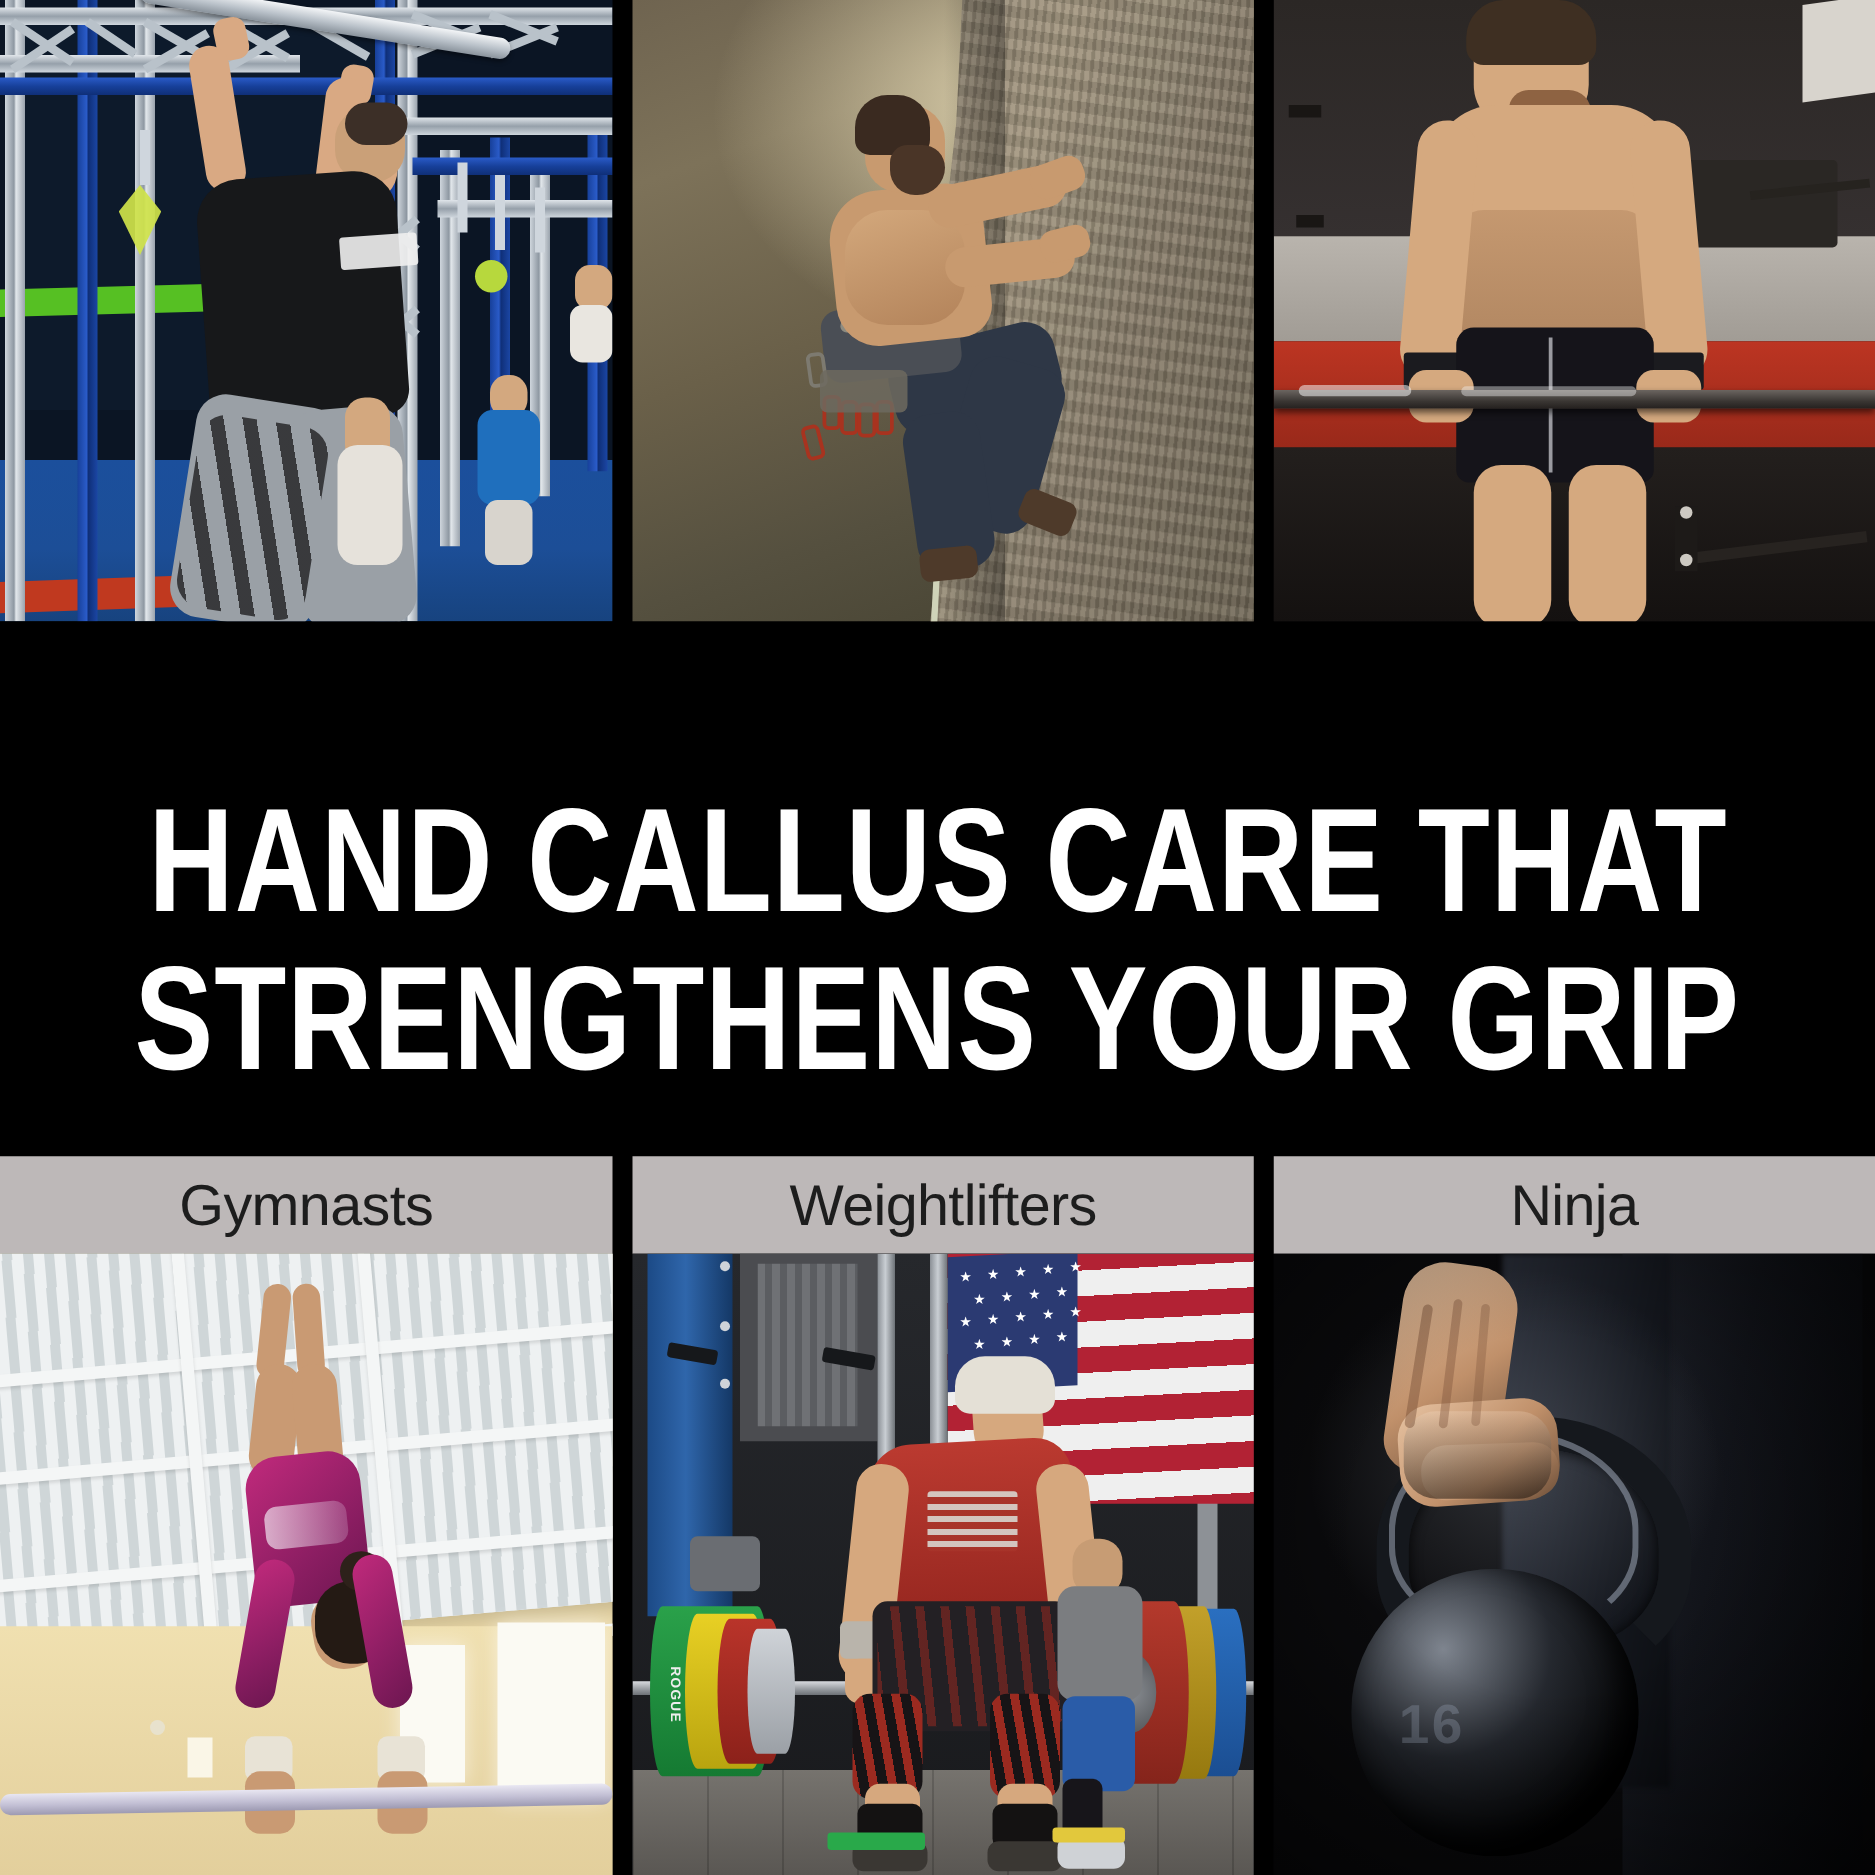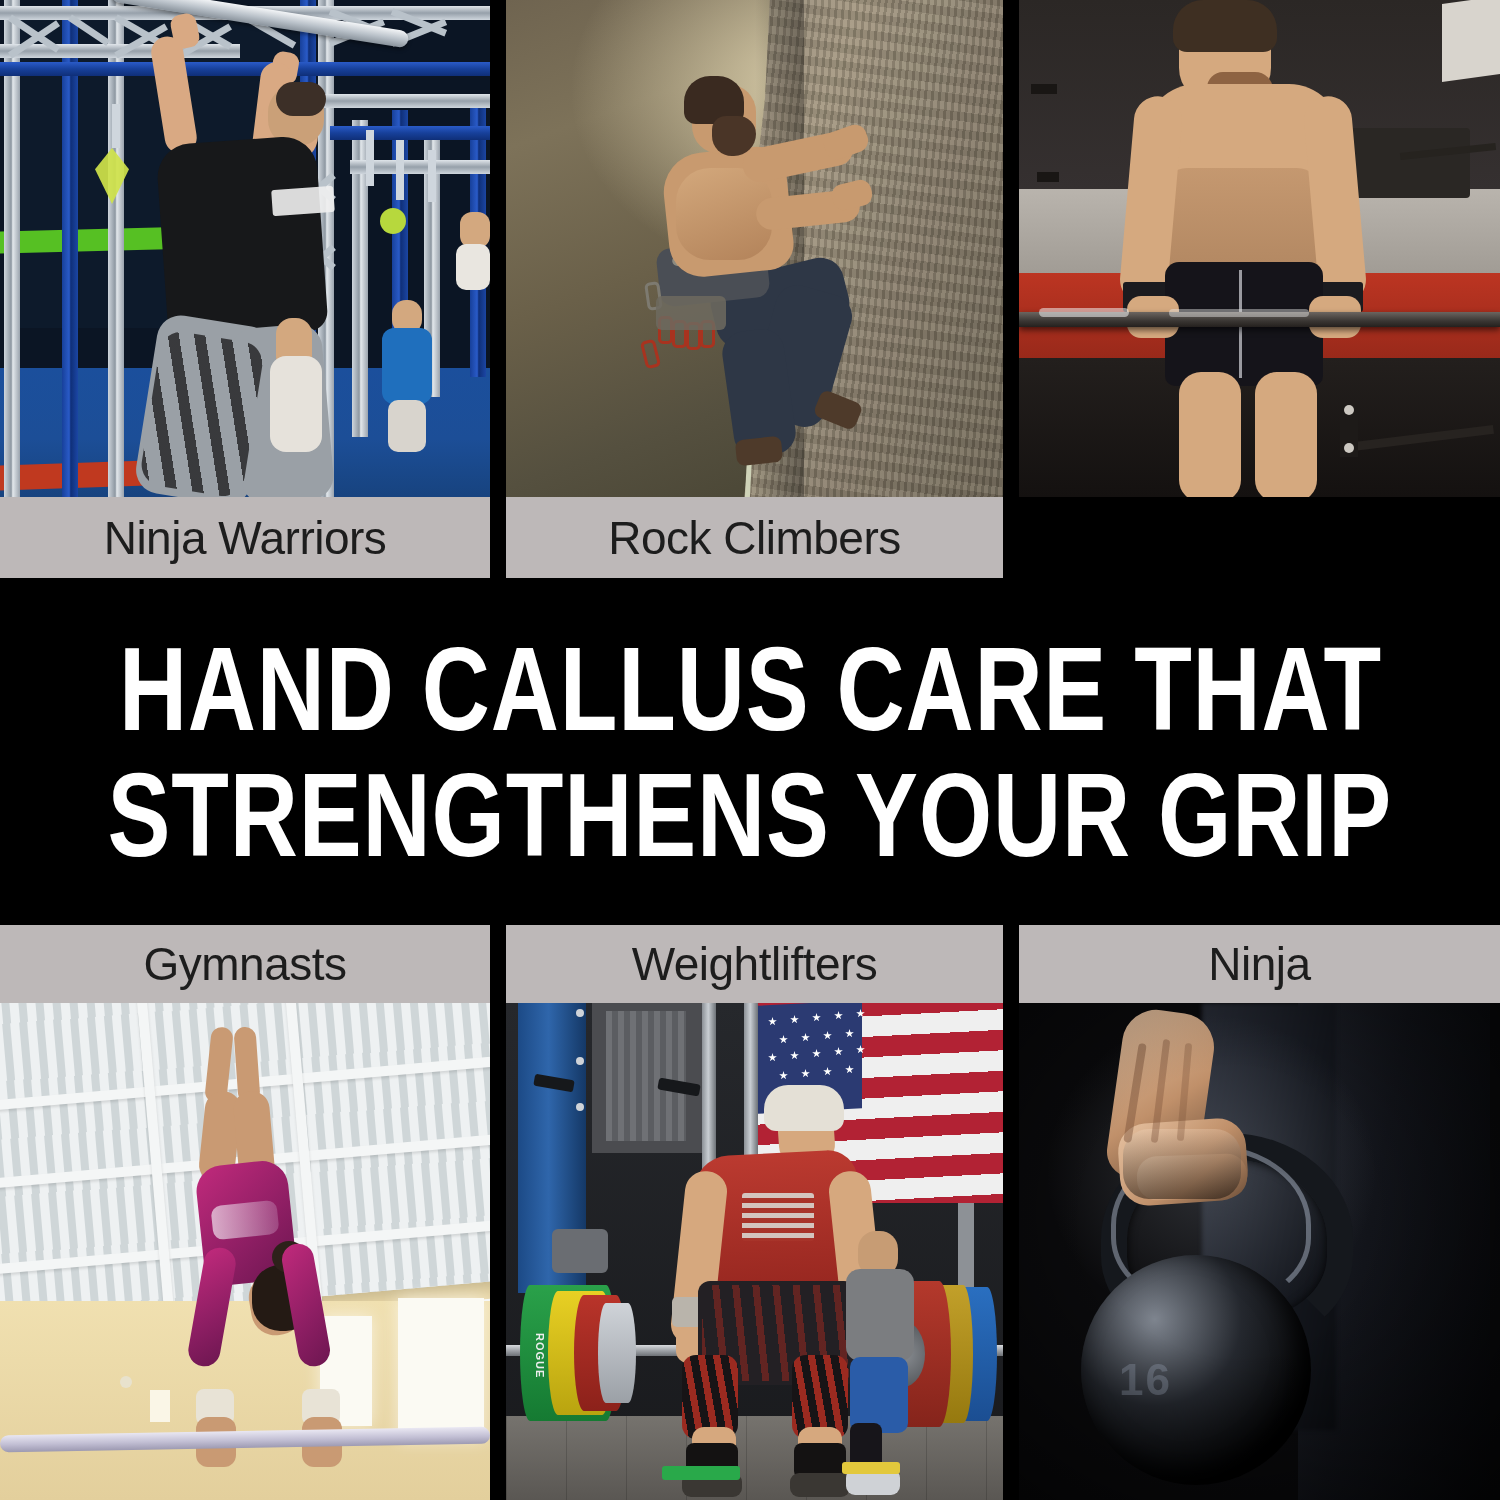--- a/index.html
+++ b/index.html
@@ -450,26 +450,20 @@
 
       <div class="athlete skin" style="left:108px;top:296px;width:52px;height:42px;border-radius:14px;"></div>
       <div class="athlete skin" style="left:290px;top:296px;width:52px;height:42px;border-radius:14px;"></div>
 
       <div class="pullup-bar" style="top:312px;"></div>
       <div style="position:absolute;left:20px;top:308px;width:90px;height:9px;background:rgba(240,240,240,.55);border-radius:5px;"></div>
       <div style="position:absolute;left:150px;top:309px;width:140px;height:8px;background:rgba(240,240,240,.42);border-radius:5px;"></div>
     </div>
   </div>
 
-  <div class="caption-bar" style="left:0;top:497px;width:490px;height:81px;">
-    <span>Ninja Warriors</span>
-  </div>
-  <div class="caption-bar" style="left:506px;top:497px;width:497px;height:81px;">
-    <span>Rock Climbers</span>
-  </div>
 
   <div class="headline-band" style="top:578px;height:347px;">
     <div class="headline-line">HAND CALLUS CARE THAT</div>
     <div class="headline-line">STRENGTHENS YOUR GRIP</div>
   </div>
 
   <div class="caption-bar" style="left:506px;top:925px;width:497px;height:78px;">
     <span>Weightlifters</span>
   </div>
   <div class="caption-bar" style="left:0;top:925px;width:490px;height:78px;">

